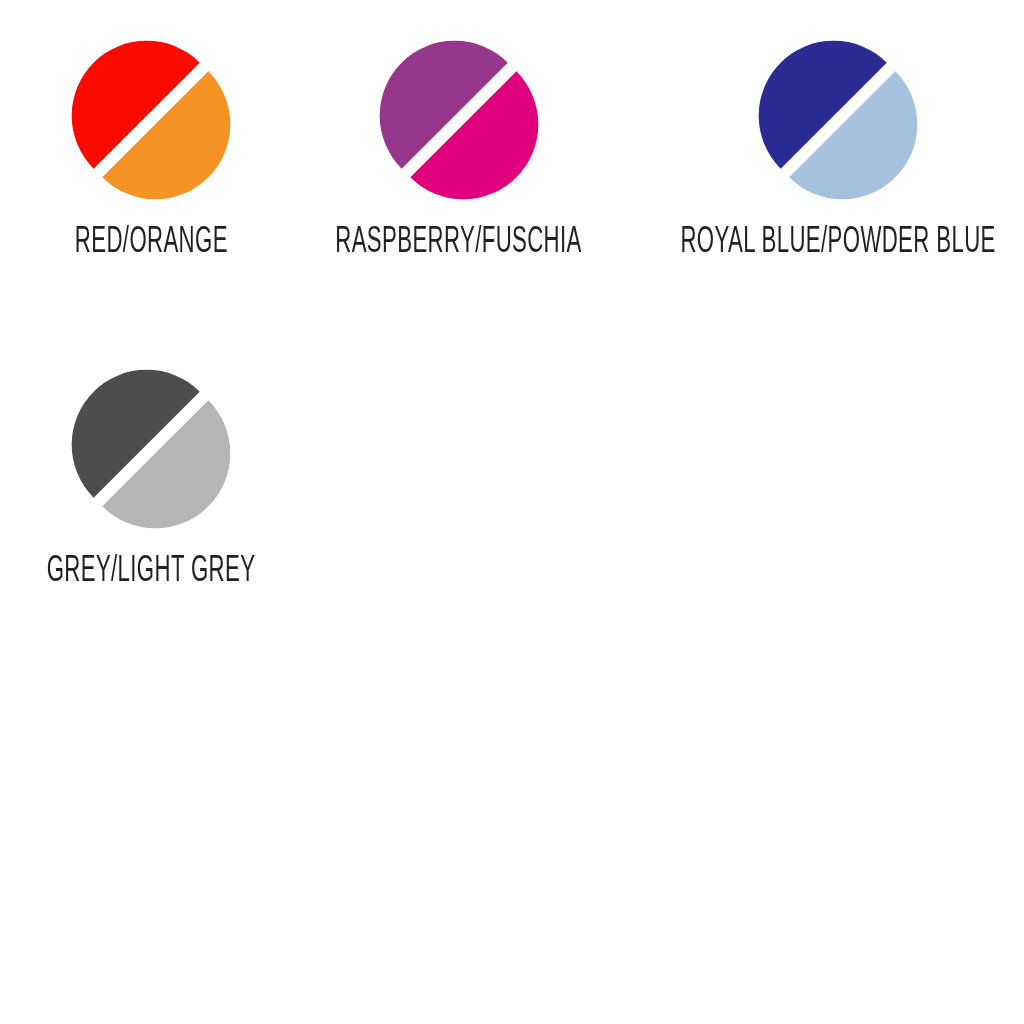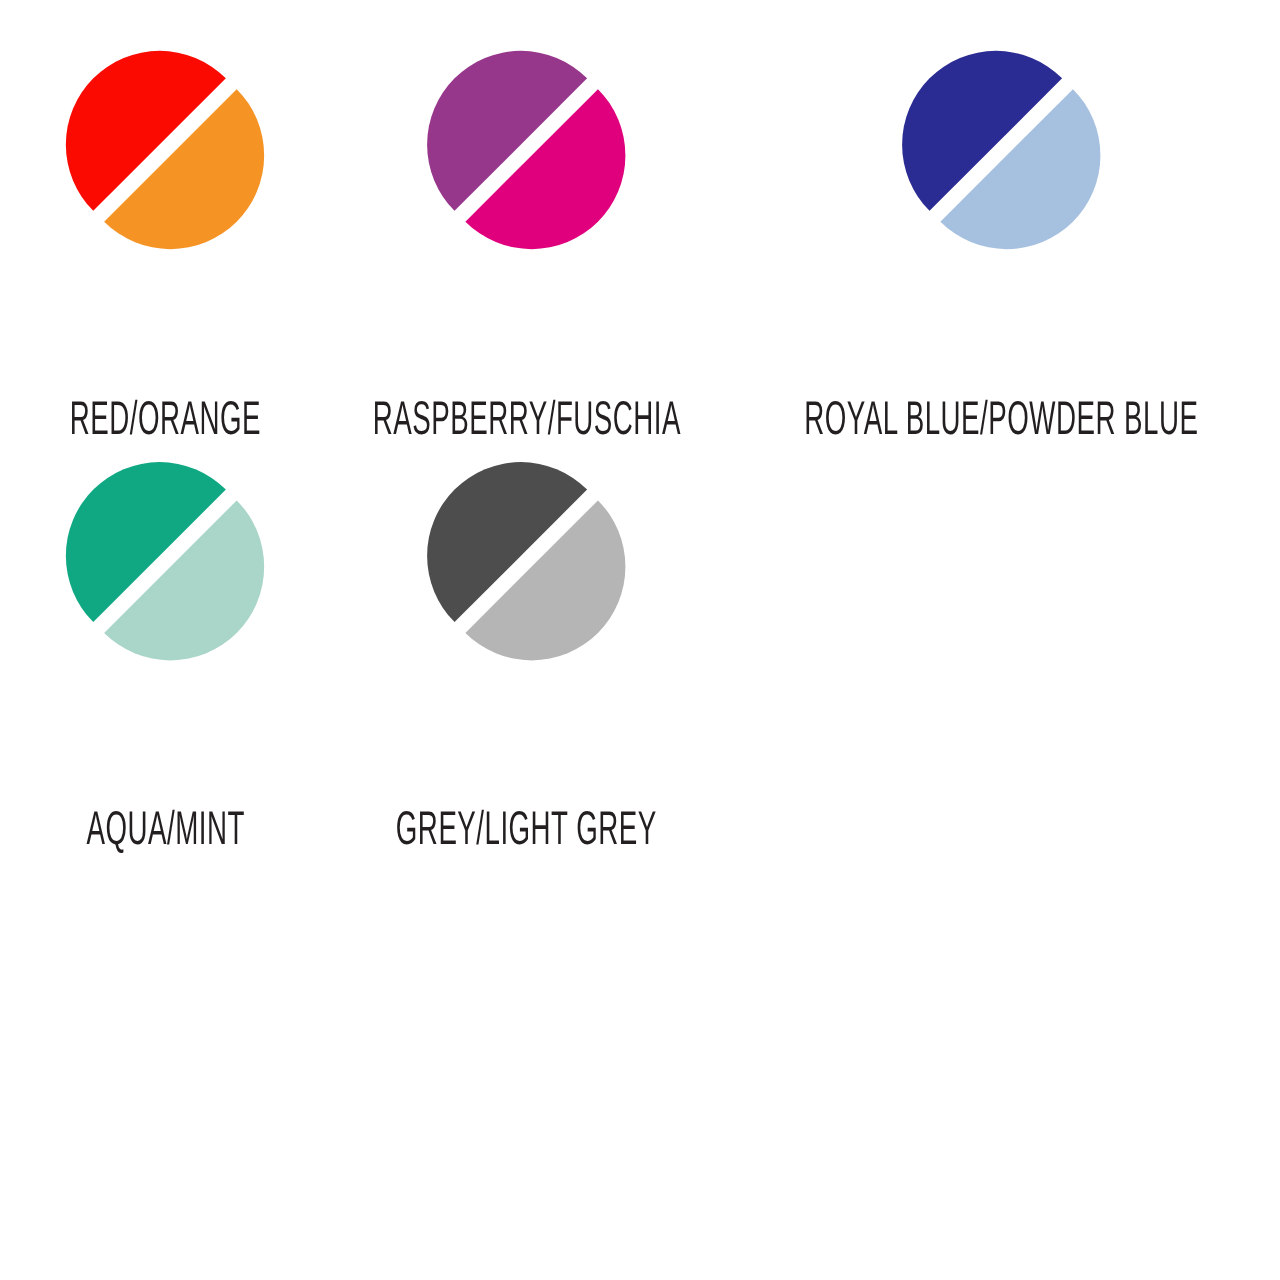--- a/index.html
+++ b/index.html
@@ -21,21 +21,21 @@
     grid-template-columns: repeat(3, 1fr);
     grid-template-rows: repeat(3, 1fr);
     box-sizing: border-box;
     padding: 18px 10px 20px 10px;
   }
 
   .swatch-cell {
     display: flex;
     flex-direction: column;
     align-items: center;
-    justify-content: space-between;
+    justify-content: flex-start;
     padding-top: 22px;
     box-sizing: border-box;
   }
 
   .swatch-figure {
     width: 176px;
     height: 160px;
     position: relative;
     display: block;
   }
@@ -87,28 +87,19 @@
         <svg viewBox="0 0 176 160">
           <path d="M 141.03300858899107 26.966991411008934 A 75 75 0 0 1 34.966991411008934 133.03300858899107 Z" fill="#A6C0E0" transform="translate(4.34,4.34)"></path>
           <path d="M 34.966991411008934 133.03300858899107 A 75 75 0 0 1 141.03300858899107 26.966991411008934 Z" fill="#2B2B94" transform="translate(-4.34,-4.34)"></path>
         </svg>
       </div>
       <div class="swatch-label">ROYAL BLUE/POWDER BLUE</div>
     </div>
     <div class="swatch-cell">
       <div class="swatch-figure">
         <svg viewBox="0 0 176 160">
-          <path d="M 141.03300858899107 26.966991411008934 A 75 75 0 0 1 34.966991411008934 133.03300858899107 Z" fill="#A9D6C9" transform="translate(4.34,4.34)"></path>
-          <path d="M 34.966991411008934 133.03300858899107 A 75 75 0 0 1 141.03300858899107 26.966991411008934 Z" fill="#0FA883" transform="translate(-4.34,-4.34)"></path>
-        </svg>
-      </div>
-      <div class="swatch-label">AQUA/MINT</div>
-    </div>
-    <div class="swatch-cell">
-      <div class="swatch-figure">
-        <svg viewBox="0 0 176 160">
           <path d="M 141.03300858899107 26.966991411008934 A 75 75 0 0 1 34.966991411008934 133.03300858899107 Z" fill="#B5B5B5" transform="translate(4.34,4.34)"></path>
           <path d="M 34.966991411008934 133.03300858899107 A 75 75 0 0 1 141.03300858899107 26.966991411008934 Z" fill="#4D4D4D" transform="translate(-4.34,-4.34)"></path>
         </svg>
       </div>
       <div class="swatch-label">GREY/LIGHT GREY</div>
     </div>
   </div>
 
 </body></html>

